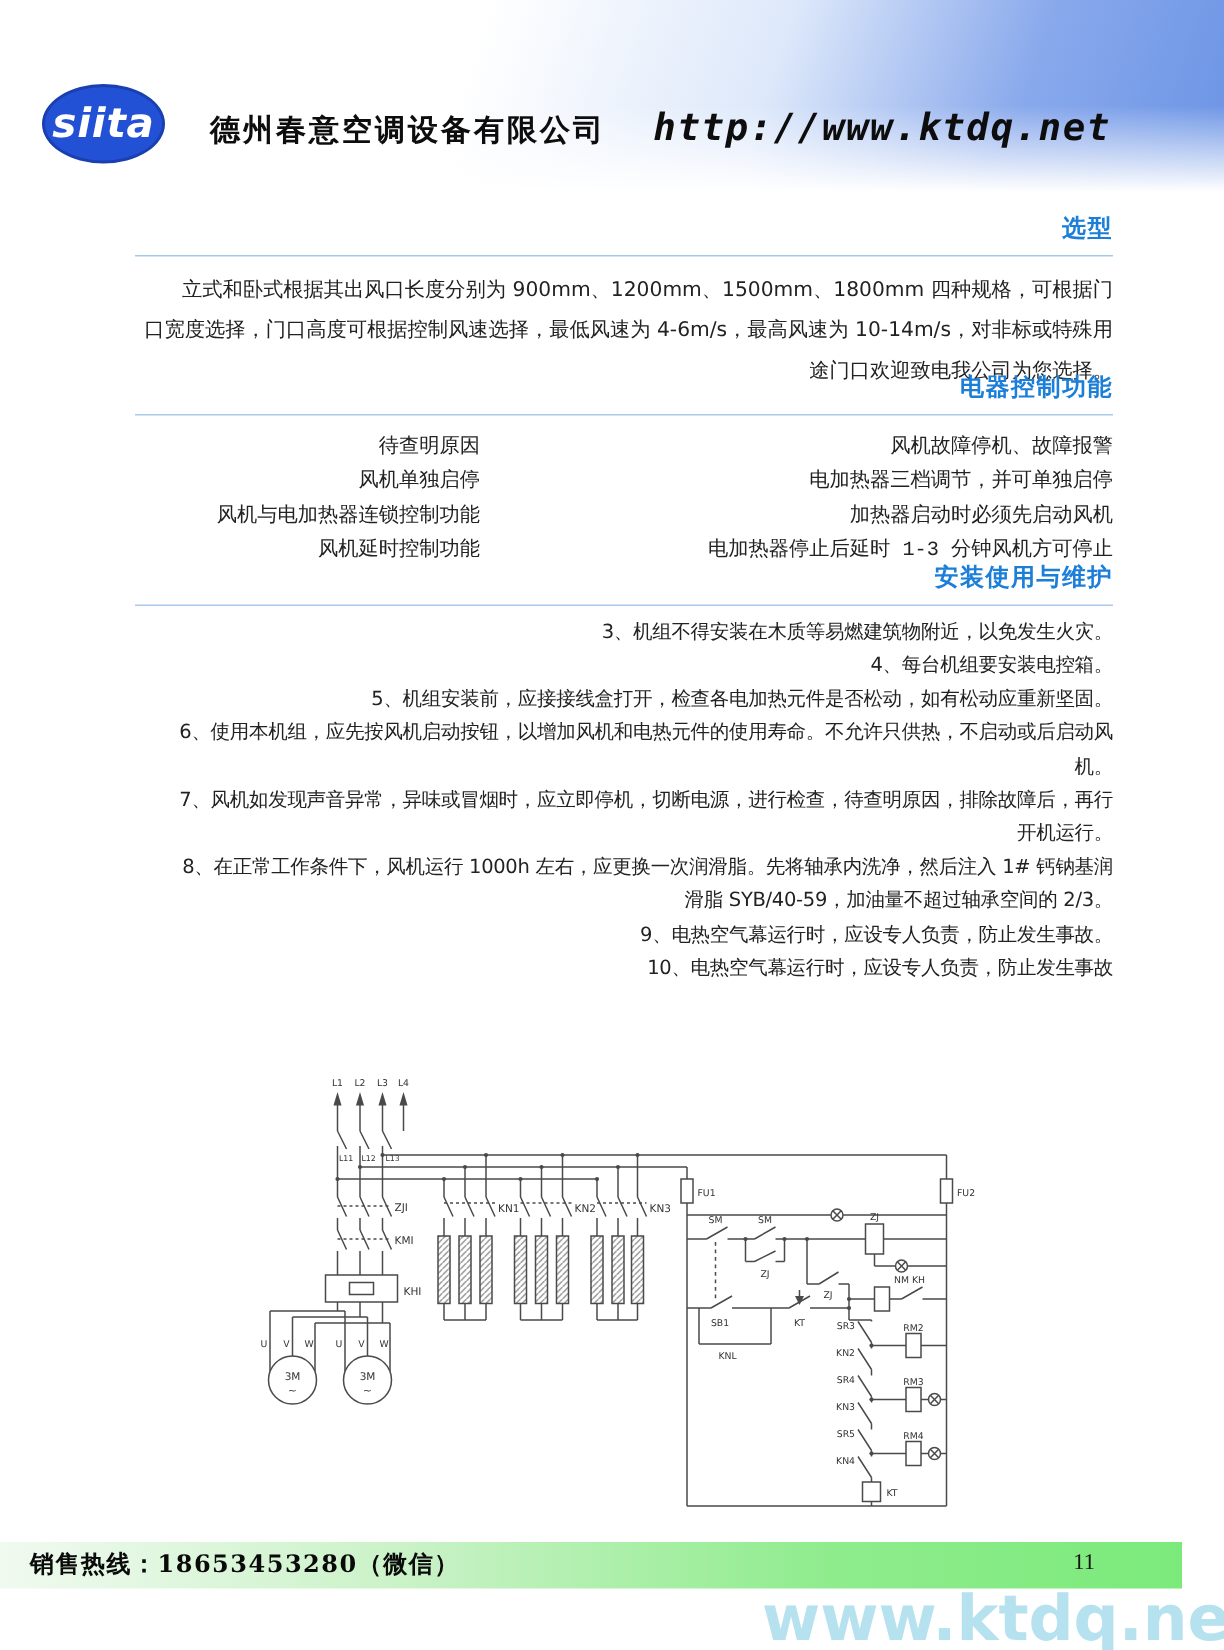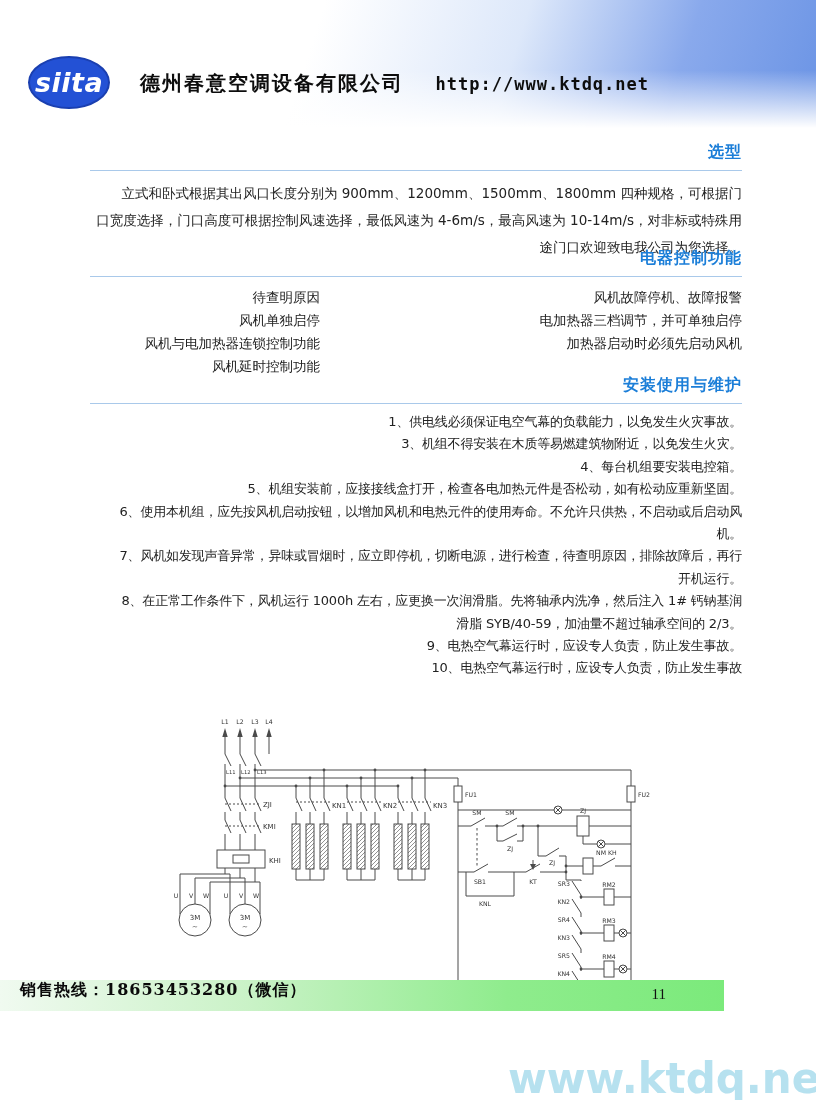--- a/index.html
+++ b/index.html
@@ -20,21 +20,21 @@
     background:#2351d5;border-radius:50%;
     display:flex;align-items:center;justify-content:center;
     color:#fff;font-weight:bold;font-style:italic;font-size:27px;
     letter-spacing:.5px;border:2px solid #1a3fb0;box-sizing:border-box;
   }
   .company-line{
     position:absolute;left:140px;top:70px;white-space:nowrap;
     font-weight:bold;color:#0d0d0d;
   }
   .company-name{font-size:20px;letter-spacing:2px;font-family:"DejaVu Serif","Liberation Serif",serif;}
-  .site-url{font-size:17px;margin-left:26px;font-family:"DejaVu Sans Mono","Liberation Mono",monospace;letter-spacing:1px;}
+  .site-url{font-size:25px;margin-left:26px;font-family:"DejaVu Sans Mono","Liberation Mono",monospace;letter-spacing:1px;font-style:italic;}
   
   .section{position:absolute;left:90px;width:652px;text-align:right;}
   .sec-title{
     margin:0;font-size:16px;font-weight:bold;color:#1b7ed8;
     padding-bottom:7px;border-bottom:1px solid #a9c9ea;letter-spacing:1px;
   }
   #sec-selection{top:142px;}
   #sec-selection p{margin:9px 0 0 0;font-size:13.5px;line-height:27px;text-indent:2em;}
   #sec-control{top:248px;font-family:Liberation Mono, monospace;}
   .func-grid{margin-top:10px;display:grid;grid-template-columns:230px 1fr;font-size:13.5px;line-height:23px;}
@@ -42,23 +42,23 @@
   .items{margin-top:7px;}
   .items p{margin:0;font-size:13px;line-height:22.4px;text-indent:2em;letter-spacing:-0.2px;}
   
   .diagram{position:absolute;left:163px;top:714px;width:500px;height:300px;}
   .diagram text{font-family:"DejaVu Sans","Liberation Sans",sans-serif;fill:#333;stroke:none;}
   .t5{font-size:5.2px;}
   .t6{font-size:6.2px;}
   .t7{font-size:7px;}
   
   .footer-bar{
-    position:absolute;left:0;top:980px;width:724px;height:31px;
+    position:absolute;left:0;top:1028px;width:788px;height:31px;
     background:linear-gradient(90deg,#f0faf0 0%,#c9f2c6 35%,#8fec8d 70%,#7bea7b 100%);
-    display:flex;align-items:flex-start;
+    display:flex;align-items:center;
   }
   .hotline{
     margin-left:20px;font-size:16px;font-weight:bold;color:#0a0a0a;
     font-family:"DejaVu Serif","Liberation Serif",serif;letter-spacing:1px;
   }
   .page-number{
     position:absolute;right:58px;top:6px;font-size:15px;color:#111;
     font-family:Liberation Serif, serif;
   }
   .watermark{
@@ -87,27 +87,27 @@
 <div class="section" id="sec-control">
   <h2 class="sec-title">电器控制功能</h2>
   <div class="func-grid">
     <span>待查明原因</span>
     <span>风机故障停机、故障报警</span>
     <span>风机单独启停</span>
     <span>电加热器三档调节，并可单独启停</span>
     <span>风机与电加热器连锁控制功能</span>
     <span>加热器启动时必须先启动风机</span>
     <span>风机延时控制功能</span>
+    <span>电加热器停止后延时 1-3 分钟风机方可停止</span>
   </div>
 </div>
 
 <div class="section" id="sec-maintenance">
   <h2 class="sec-title">安装使用与维护</h2>
   <div class="items">
-    <p>1、供电线必须保证电空气幕的负载能力，以免发生火灾事故。</p>
     <p>3、机组不得安装在木质等易燃建筑物附近，以免发生火灾。</p>
     <p>4、每台机组要安装电控箱。</p>
     <p>5、机组安装前，应接接线盒打开，检查各电加热元件是否松动，如有松动应重新坚固。</p>
     <p>6、使用本机组，应先按风机启动按钮，以增加风机和电热元件的使用寿命。不允许只供热，不启动或后启动风机。</p>
     <p>7、风机如发现声音异常，异味或冒烟时，应立即停机，切断电源，进行检查，待查明原因，排除故障后，再行开机运行。</p>
     <p>8、在正常工作条件下，风机运行 1000h 左右，应更换一次润滑脂。先将轴承内洗净，然后注入 1# 钙钠基润滑脂 SYB/40-59，加油量不超过轴承空间的 2/3。</p>
     <p>9、电热空气幕运行时，应设专人负责，防止发生事故。</p>
     <p>10、电热空气幕运行时，应设专人负责，防止发生事故</p>
   </div>
 </div>

